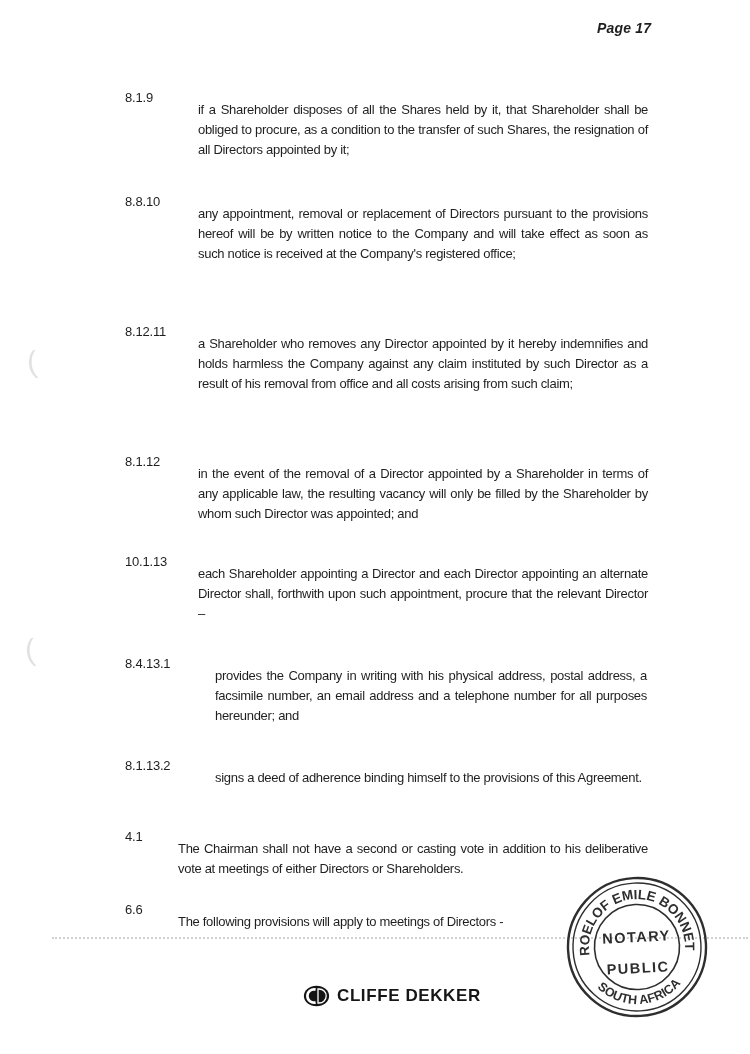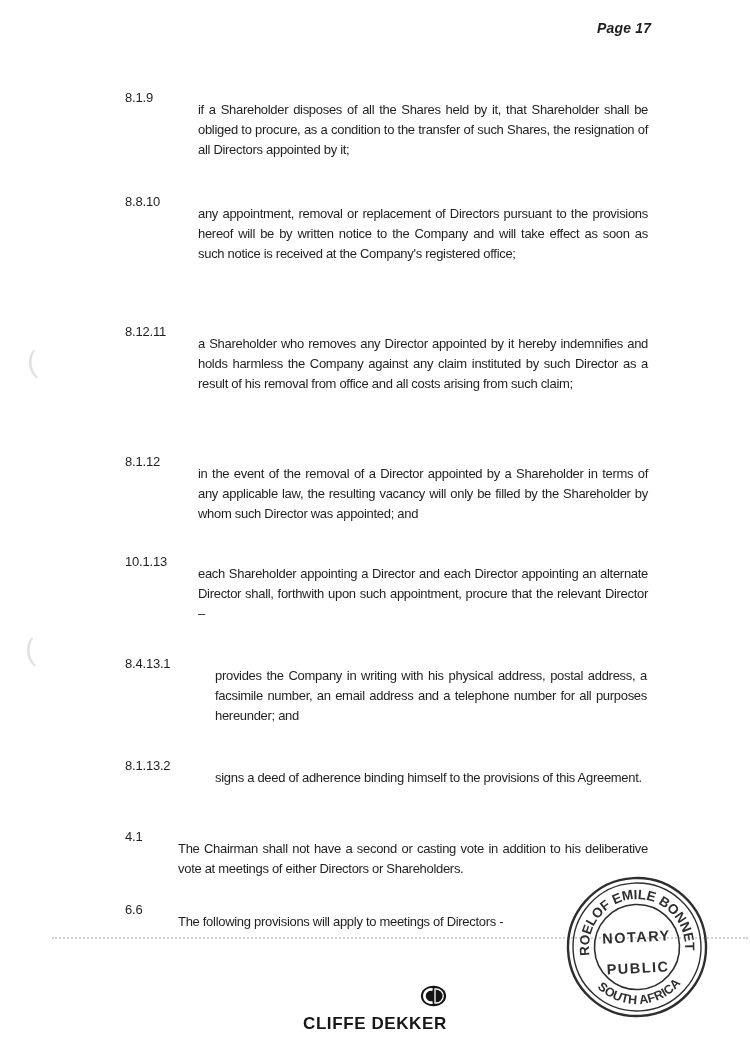--- a/index.html
+++ b/index.html
@@ -40,21 +40,21 @@
     color:rgba(40,40,40,0.14);
     font-size:30px;font-weight:normal;
     transform:rotate(-6deg);
     user-select:none;
   }
   .scan-mark.m1{left:27px;top:345px;}
   .scan-mark.m2{left:25px;top:633px;}
   .stamp{position:absolute;left:562px;top:874px;width:150px;height:150px;}
   .footer-logo{
     position:absolute;left:303px;top:985px;
-    display:flex;align-items:flex-end;gap:7px;flex-direction:column;
+    display:flex;align-items:center;gap:7px;
   }
   .footer-logo .brand-text{
     font-size:17px;font-weight:bold;letter-spacing:0.6px;
     color:#161616;white-space:nowrap;
   }
 </style>
 </head>
 <body>
 
 <div class="page">

